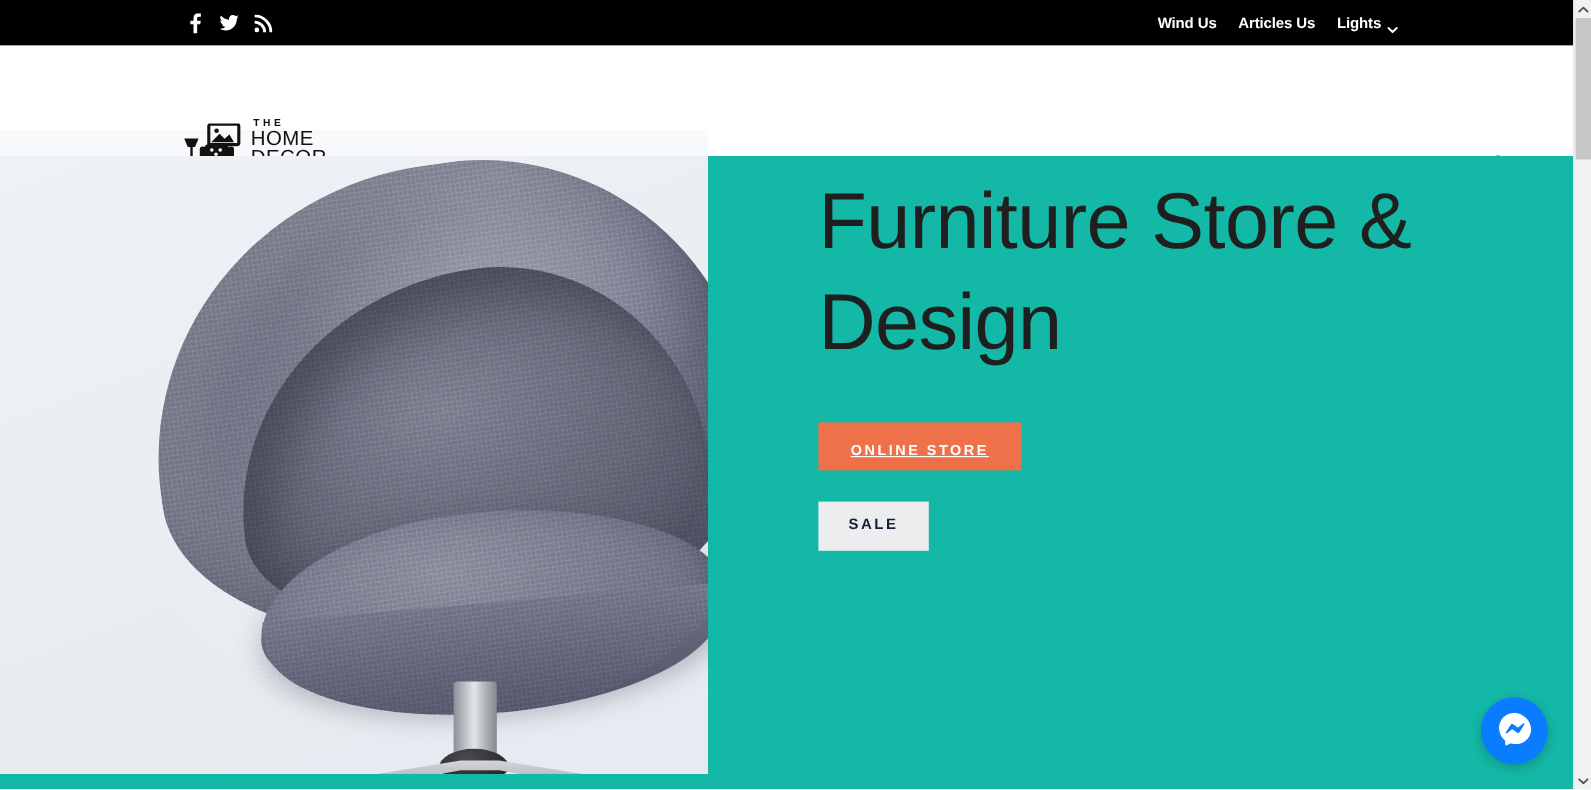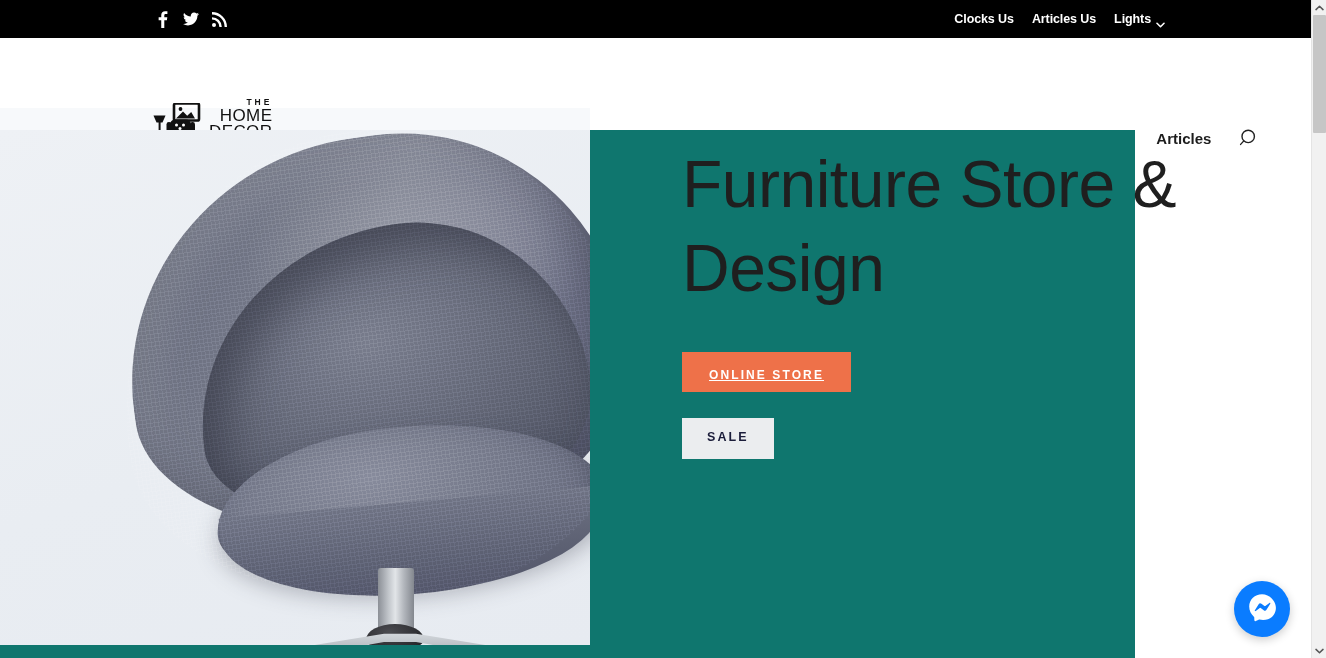--- a/index.html
+++ b/index.html
@@ -75,21 +75,21 @@
   
   .logo {
     position:absolute; left:152px; top:62px;
     width:132px; height:48px;
     display:flex; align-items:center; gap:7px;
     cursor:pointer;
   }
   .logo-mark { width:50px; height:42px; flex:none; }
   .logo-type {
     display:flex; flex-direction:column;
-    line-height:1; color:#111111;text-align:right;
+    line-height:1; color:#111111;
   }
   .logo-the {
     font-size:8.5px; font-weight:bold; letter-spacing:3px;
     margin-left:2px; margin-bottom:1px;
   }
   .logo-home, .logo-decor {
     font-size:17px; font-weight:normal; letter-spacing:0.4px;
   }
   .logo-decor { margin-top:-1px; }
   .logo-store {
@@ -117,22 +117,22 @@
   .nav-search {
     margin-left:14px;
     width:22px; height:22px;
     display:flex; align-items:center; justify-content:center;
     cursor:pointer;
   }
 
   
   .hero {
     position:absolute; left:0; top:130px;
-    width:1135px; height:528px;
-    background:#0f766e;
+    width:1311px; height:528px;
+    background:#14b8a6;
   }
   .hero-photo {
     position:absolute; left:0; top:0;
     width:590px; height:515px;
     background:linear-gradient(160deg,#eef1f5 0%,#e9edf2 55%,#e7ebf1 100%);
     overflow:hidden;
   }
 
   
   .chair { position:absolute; left:0; top:0; width:590px; height:515px; }
@@ -308,21 +308,21 @@
           <svg width="15" height="15" viewBox="0 0 15 15">
               <circle fill="#fff" cx="2" cy="13" r="2"></circle>
               <path fill="none" stroke="#fff" stroke-width="2.4" d="M0 6.4a8.6 8.6 0 0 1 8.6 8.6"></path>
               <path fill="none" stroke="#fff" stroke-width="2.4" d="M0 1.2A13.8 13.8 0 0 1 13.8 15"></path>
             </svg>
         </span>
       </div>
 
       <div class="topbar-menu">
         <span class="topbar-link">
-          <span>Clocks Us</span>
+          <span>Wind Us</span>
         </span>
         <span class="topbar-link">
           <span>Articles Us</span>
         </span>
         <span class="topbar-link">
           <span>Lights</span>
           <span class="chev-w">
             <svg width="9" height="6" viewBox="0 0 9 6">
                 <path fill="none" stroke="#fff" stroke-width="1.6" stroke-linecap="round" stroke-linejoin="round" d="M1 1.3 4.5 4.7 8 1.3"></path>
               </svg>

